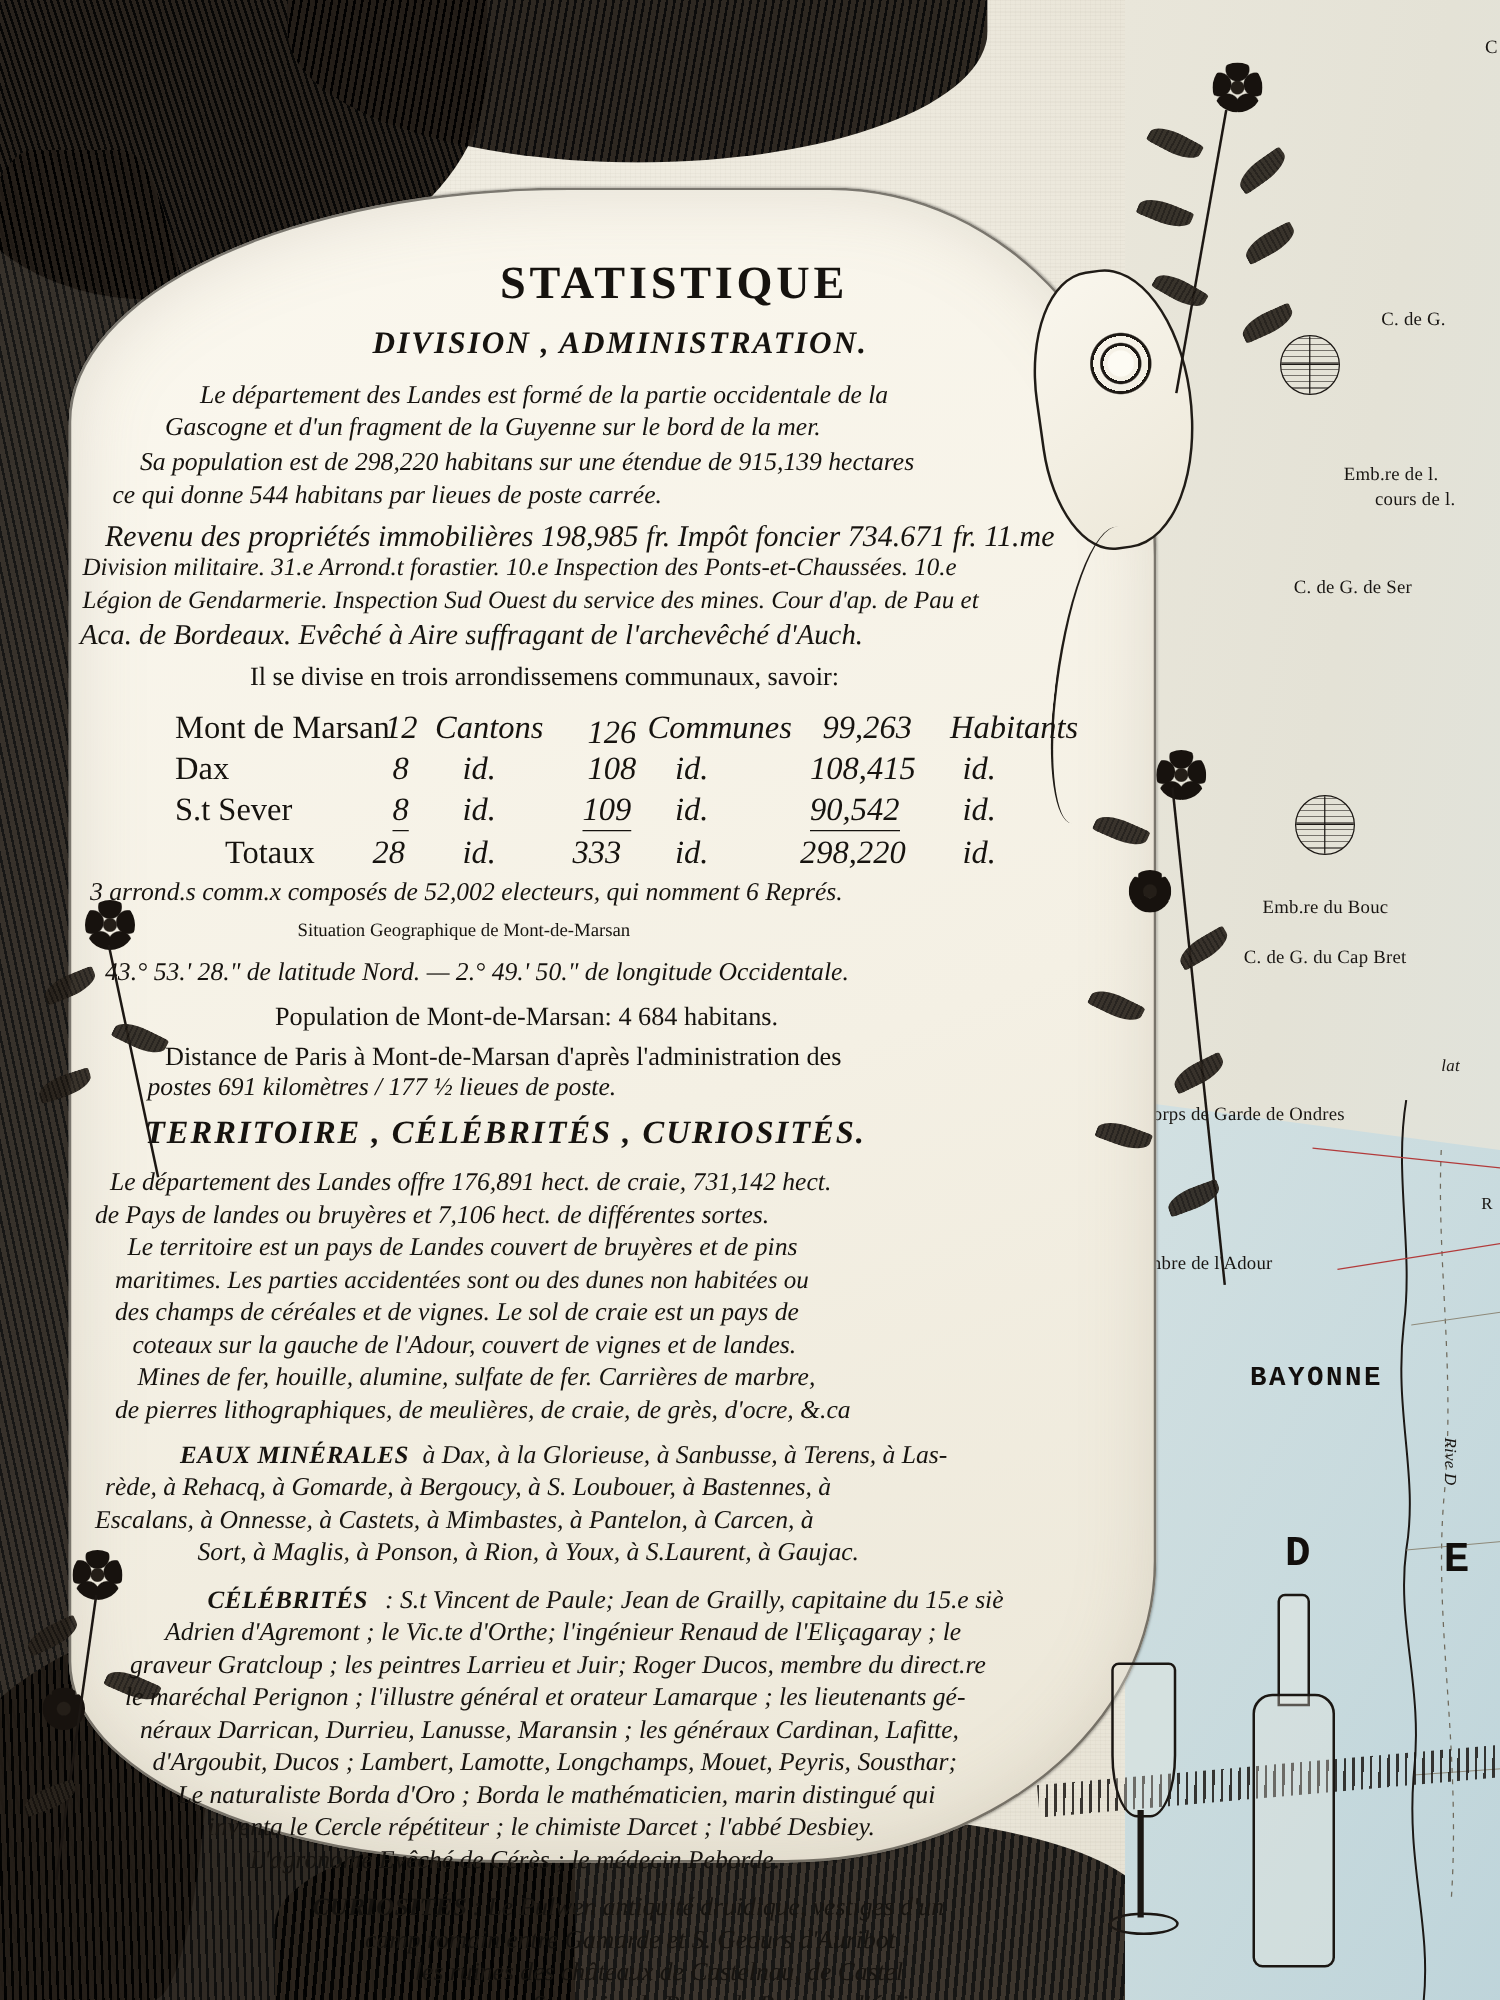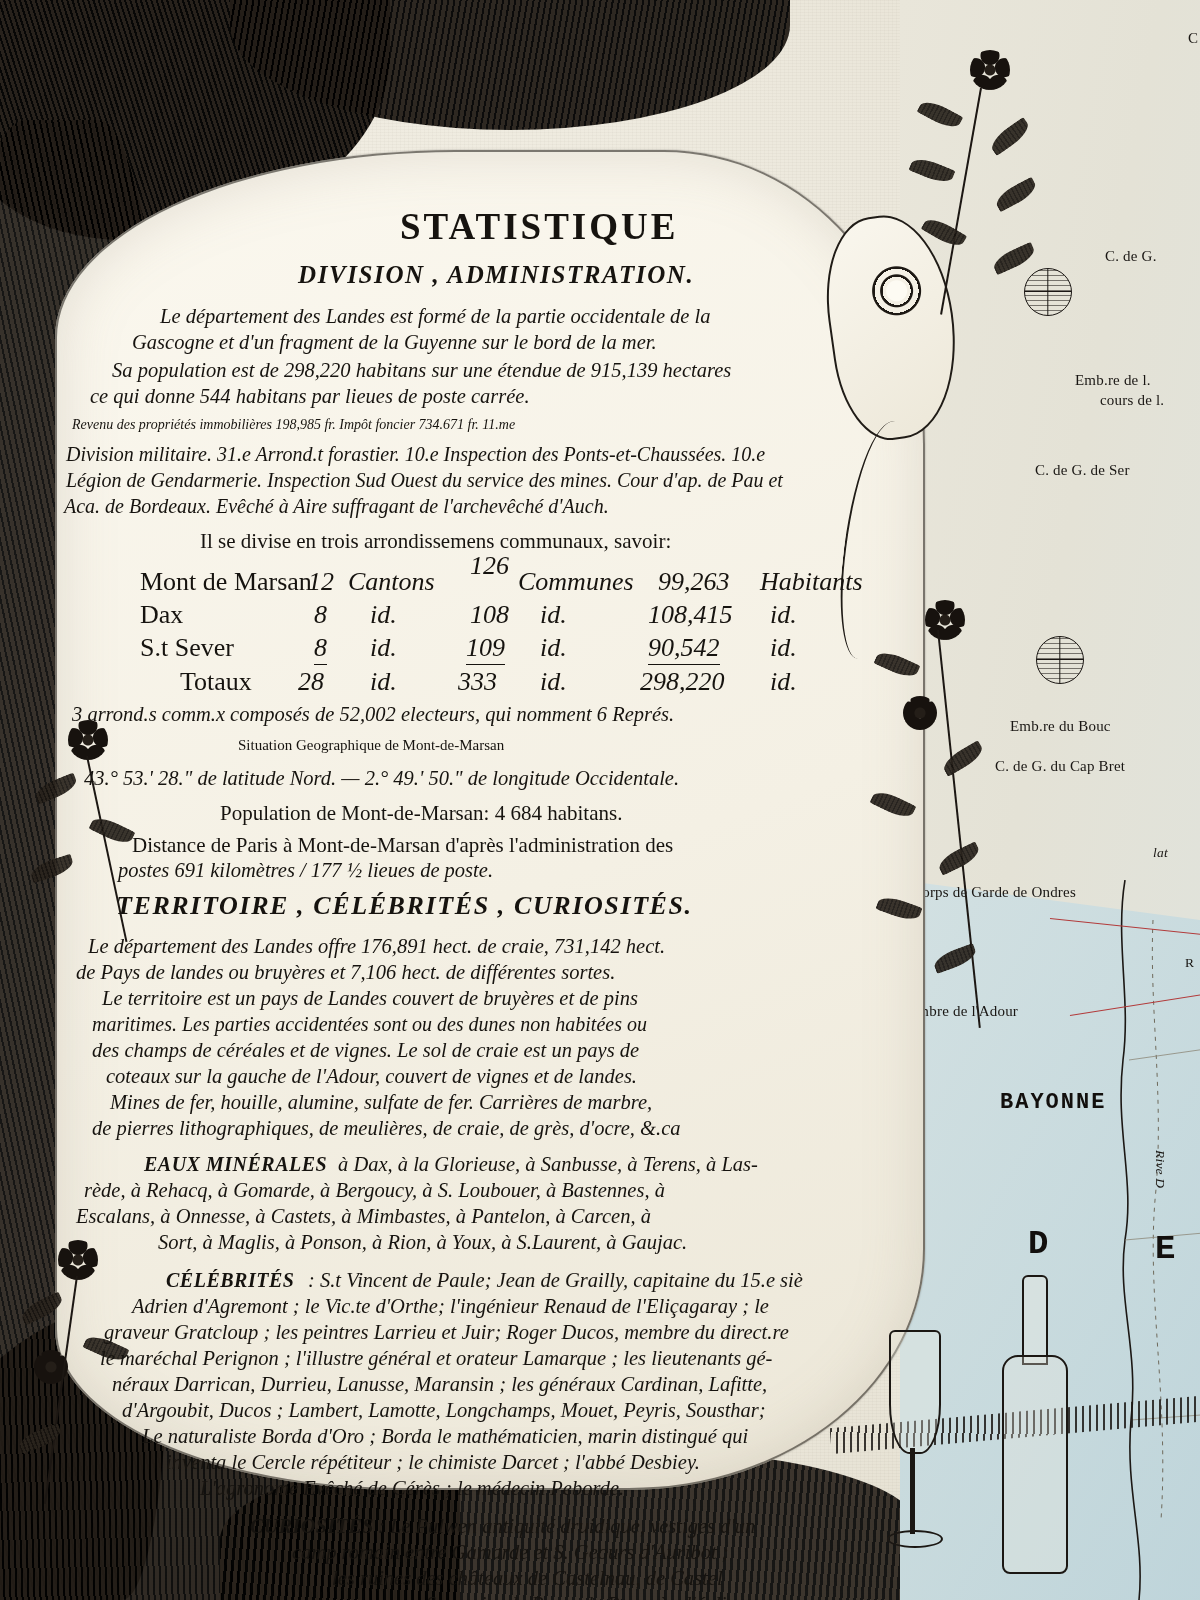--- a/index.html
+++ b/index.html
@@ -271,31 +271,31 @@
 
 <div id="text">
 
   <div class="t title" style="left:330px;top:20px;font-size:37px">STATISTIQUE</div>
   <div class="t sub" style="left:228px;top:76px;font-size:25px">DIVISION , ADMINISTRATION.</div>
 
   <div class="t ital" style="left:90px;top:120px;font-size:20.5px">Le département des Landes est formé de la partie occidentale de la</div>
   <div class="t ital" style="left:62px;top:146px;font-size:20.5px">Gascogne et d'un fragment de la Guyenne sur le bord de la mer.</div>
   <div class="t ital" style="left:42px;top:174px;font-size:20.5px">Sa population est de 298,220 habitans sur une étendue de 915,139 hectares</div>
   <div class="t ital" style="left:20px;top:200px;font-size:20.5px">ce qui donne 544 habitans par lieues de poste carrée.</div>
-  <div class="t ital" style="left:2px;top:232px;font-size:14px">Revenu des propriétés immobilières 198,985 fr. Impôt foncier 734.671 fr. 11.me</div>
+  <div class="t ital" style="left:14px;top:232px;font-size:24px">Revenu des propriétés immobilières 198,985 fr. Impôt foncier 734.671 fr. 11.me</div>
   <div class="t ital" style="left:-4px;top:258px;font-size:20px">Division militaire. 31.e Arrond.t forastier. 10.e Inspection des Ponts-et-Chaussées. 10.e</div>
   <div class="t ital" style="left:-4px;top:284px;font-size:20px">Légion de Gendarmerie. Inspection Sud Ouest du service des mines. Cour d'ap. de Pau et</div>
-  <div class="t ital" style="left:-6px;top:310px;font-size:20px">Aca. de Bordeaux. Evêché à Aire suffragant de l'archevêché d'Auch.</div>
+  <div class="t ital" style="left:-6px;top:310px;font-size:23px">Aca. de Bordeaux. Evêché à Aire suffragant de l'archevêché d'Auch.</div>
 
   <div class="t" style="left:130px;top:344px;font-size:21px">Il se divise en trois arrondissemens communaux, savoir:</div>
 
   <div class="tbl" style="left:70px;top:382px">Mont de Marsan</div>
   <div class="tbl ital" style="left:238px;top:382px">12</div>
   <div class="tbl ital" style="left:278px;top:382px">Cantons</div>
-  <div class="tbl ital" style="left:400px;top:366px">126</div>
+  <div class="tbl ital" style="left:400px;top:386px">126</div>
   <div class="tbl ital" style="left:448px;top:382px">Communes</div>
   <div class="tbl ital" style="left:588px;top:382px">99,263</div>
   <div class="tbl ital" style="left:690px;top:382px">Habitants</div>
 
   <div class="tbl" style="left:70px;top:415px">Dax</div>
   <div class="tbl ital" style="left:244px;top:415px">8</div>
   <div class="tbl ital" style="left:300px;top:415px">id.</div>
   <div class="tbl ital" style="left:400px;top:415px">108</div>
   <div class="tbl ital" style="left:470px;top:415px">id.</div>
   <div class="tbl ital" style="left:578px;top:415px">108,415</div>

